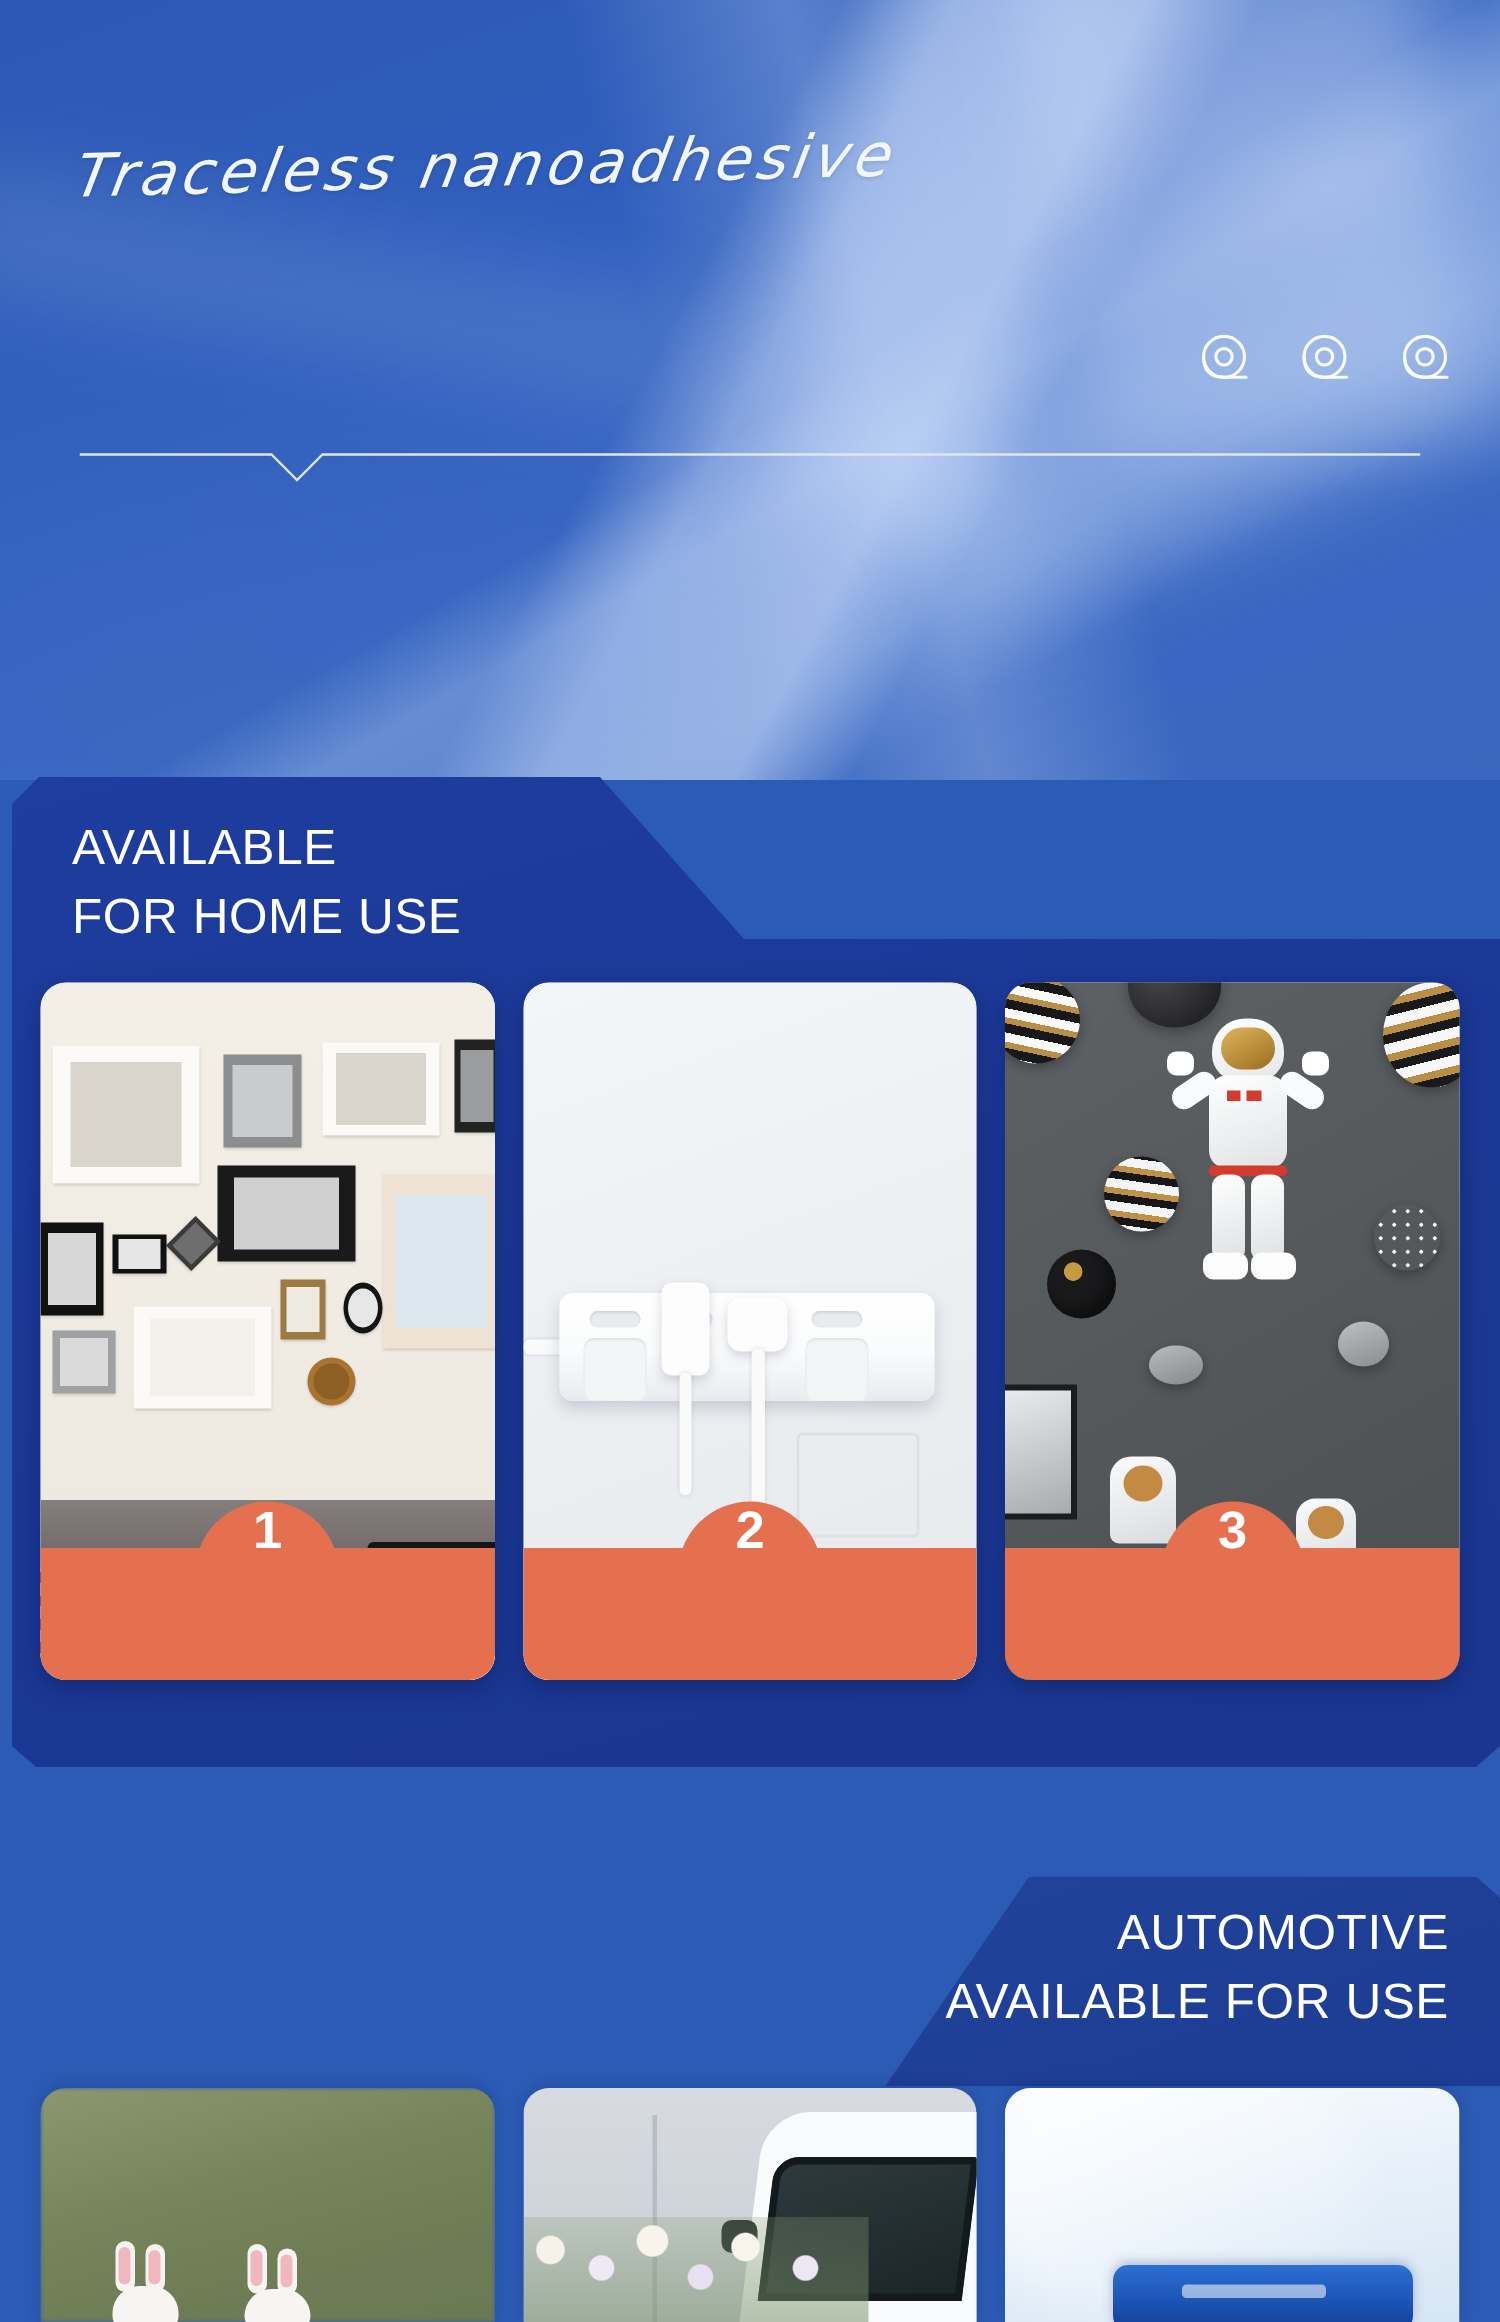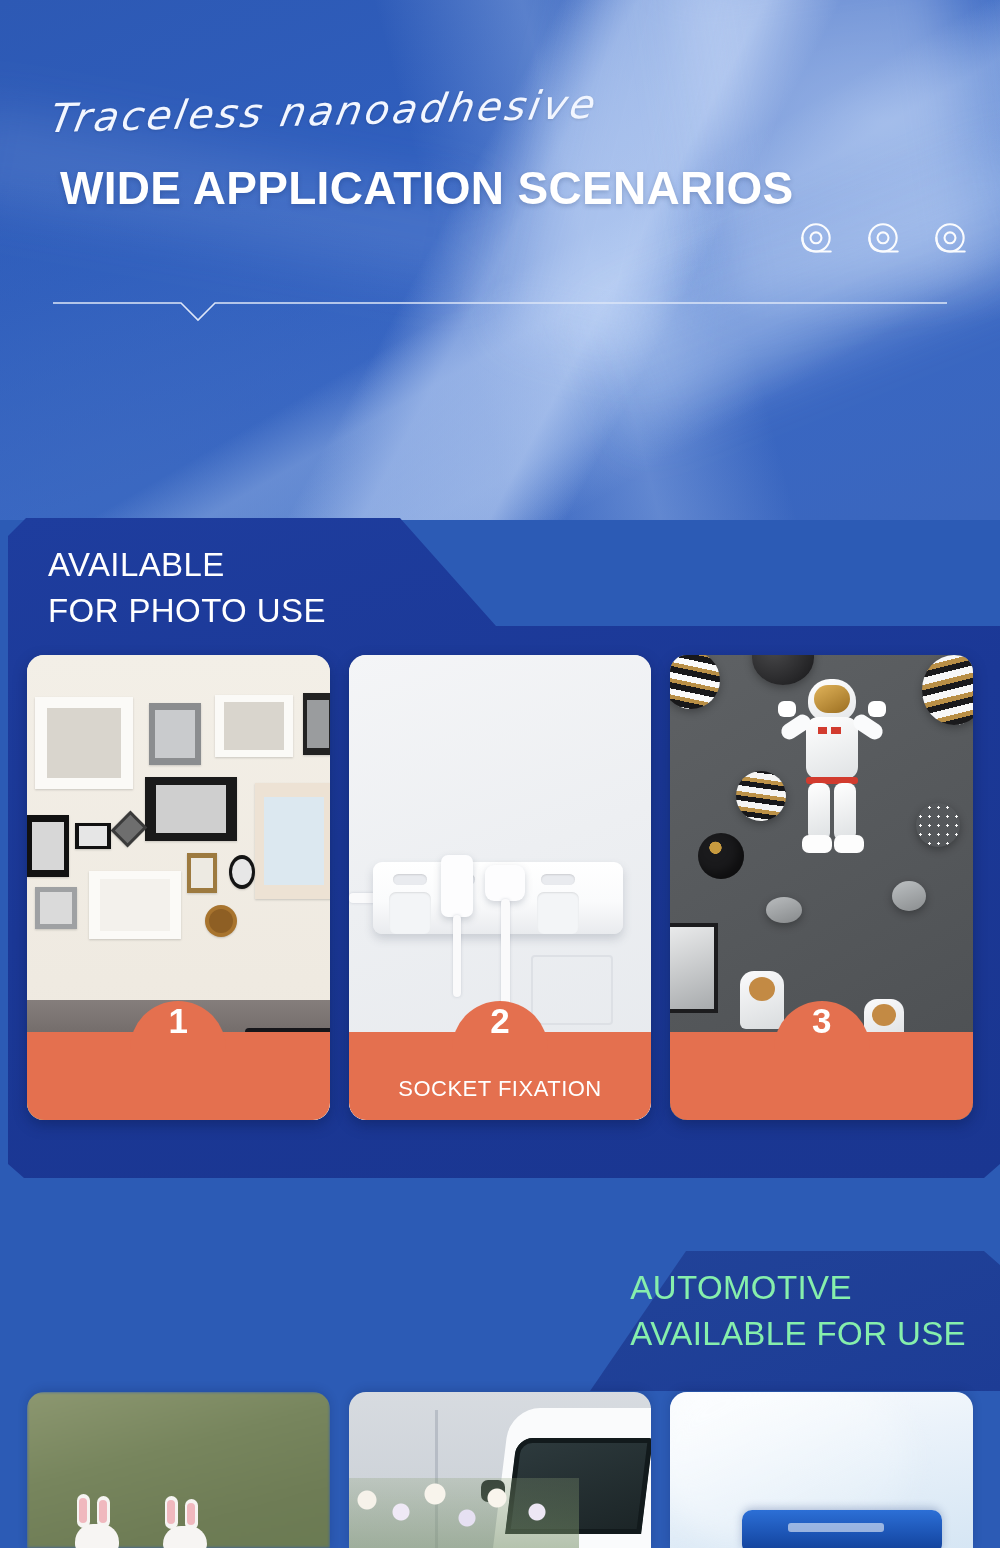--- a/index.html
+++ b/index.html
@@ -137,22 +137,22 @@
 
   
   .auto-panel {
     position:absolute; left:590px; top:1251px; width:410px; height:140px;
     background:linear-gradient(160deg,#214399 0%, #1D3C95 100%);
     clip-path:polygon(96px 0, 394px 0, 410px 14px, 410px 140px, 0 140px);
     border-radius:0 14px 0 0;
   }
   .auto-heading {
     position:absolute; right:34px; top:1265px;
-    font-size:33px; color:#86efac; line-height:1.38;
-    letter-spacing:0.4px; white-space:pre-line;
+    font-size:33px; color:#ffffff; line-height:1.38;
+    text-align:right; letter-spacing:0.4px; white-space:pre-line;
   }
 
   
   .bottom-row {
     position:absolute; left:27px; top:1392px;
     width:946px; height:156px;
     display:flex; gap:19px;
   }
   .bcard {
     position:relative; width:303px; height:156px;
@@ -170,22 +170,20 @@
 <div class="page">
 
   <div class="hero">
     <div class="hero-streak streak-a"></div>
     <div class="hero-streak streak-b"></div>
     <div class="hero-streak streak-c"></div>
     <div class="hero-streak streak-d"></div>
   </div>
 
   <div class="script-title">Traceless nanoadhesive</div>
-  <div class="main-title">WIDE APPLICATION
-SCENARIOS</div>
 
   <div class="tape-icons">
     <svg class="tape-icon" viewBox="0 0 40 40">
       <circle cx="20" cy="17" r="13" fill="none" stroke="#FFFFFF" stroke-width="2"></circle>
       <circle cx="20" cy="17" r="5.2" fill="none" stroke="#FFFFFF" stroke-width="2"></circle>
       <path d="M7 17 Q7 30 20 30 L34 30" fill="none" stroke="#FFFFFF" stroke-width="2" stroke-linecap="round"></path>
     </svg>
     <svg class="tape-icon" viewBox="0 0 40 40">
       <circle cx="20" cy="17" r="13" fill="none" stroke="#FFFFFF" stroke-width="2"></circle>
       <circle cx="20" cy="17" r="5.2" fill="none" stroke="#FFFFFF" stroke-width="2"></circle>
@@ -198,21 +196,21 @@
     </svg>
   </div>
 
   <svg class="divider" viewBox="0 0 894 22" preserveAspectRatio="none">
     <path d="M0 3 L128 3 L145 20 L162 3 L894 3" fill="none" stroke="#DDE6F8" stroke-width="1.6"></path>
   </svg>
 
 
   <div class="home-panel"></div>
   <div class="home-heading">AVAILABLE
-FOR PHOTO USE</div>
+FOR HOME USE</div>
 
   <div class="card-row">
 
     <div class="card">
       <div class="card-img">
         <div class="pw-wall"></div>
         <div class="pw-frame" style="left:8px;  top:42px;  width:98px; height:92px;">
             <i></i>
           </div>
         <div class="pw-frame" style="left:122px;top:48px;  width:52px; height:62px; background:#8B8D8F;">
@@ -282,21 +280,20 @@
         </div>
         <div class="sk-plug" style="left:92px; top:200px; width:32px; height:62px;"></div>
         <div class="sk-plug" style="left:136px;top:210px; width:40px; height:36px; border-radius:9px;"></div>
         <div class="sk-cable" style="left:104px;top:260px; width:8px; height:82px;"></div>
         <div class="sk-cable" style="left:152px;top:244px; width:9px; height:118px;"></div>
         <div class="sk-plug" style="left:182px;top:300px; width:82px; height:70px; background:transparent; box-shadow:none; border:2px solid #DDE0E5; border-radius:4px;"></div>
       </div>
       <div class="card-label">
         <div class="card-bump"></div>
         <div class="card-num">2</div>
-        <div class="card-text">SOCKET FIXATION</div>
       </div>
     </div>
 
     <div class="card">
       <div class="card-img">
         <div class="as-wall"></div>
         <div class="planet" style="left:-8px; top:-4px;  width:58px; height:58px; background:repeating-linear-gradient(12deg,#FAFAFA 0 6px,#18181A 6px 12px,#B98F46 12px 16px);"></div>
         <div class="planet" style="left:82px; top:-24px; width:62px; height:54px; background:radial-gradient(circle at 35% 30%,#4A4A4C,#161618); border-radius:0 0 50% 50%;"></div>
         <div class="planet" style="left:252px;top:0px;   width:64px; height:70px; background:repeating-linear-gradient(-14deg,#F7F7F7 0 7px,#1A1A1C 7px 13px,#B98F46 13px 18px);"></div>
         <div class="planet" style="left:66px; top:116px; width:50px; height:50px; background:repeating-linear-gradient(8deg,#F5F5F5 0 6px,#17171A 6px 11px,#BD9248 11px 15px);"></div>

